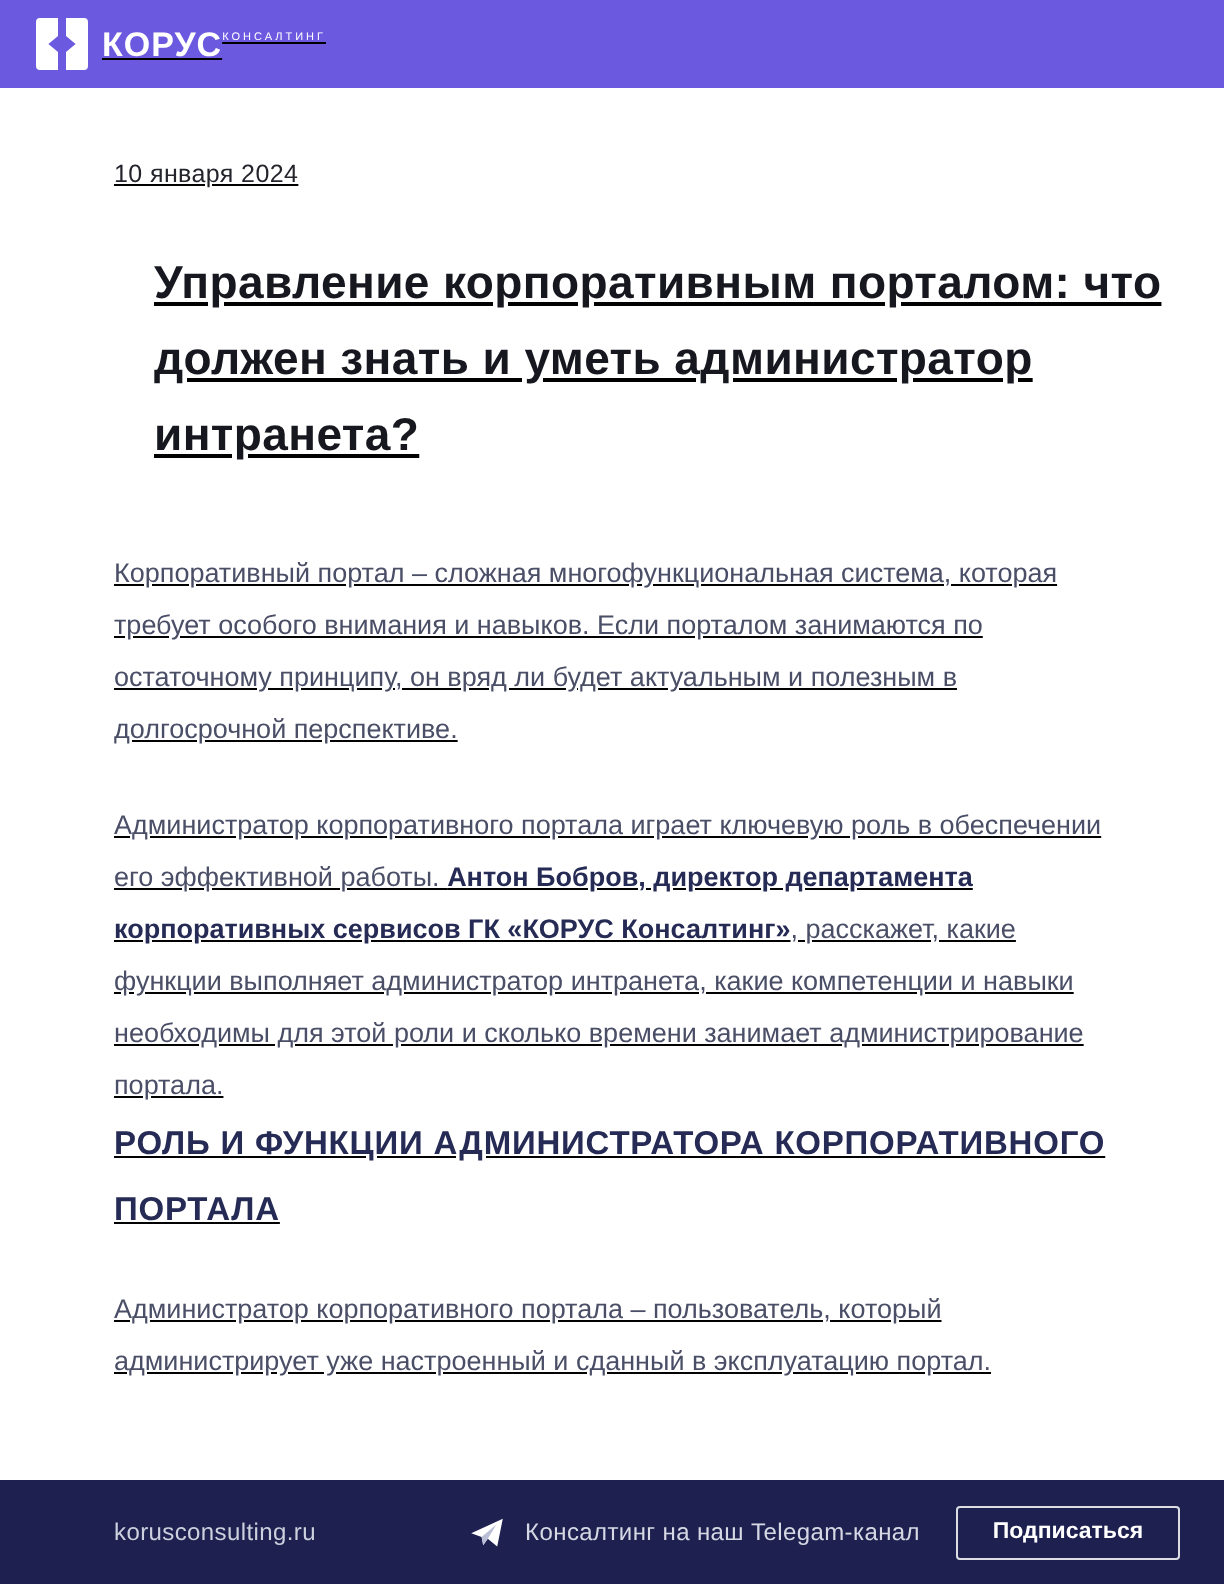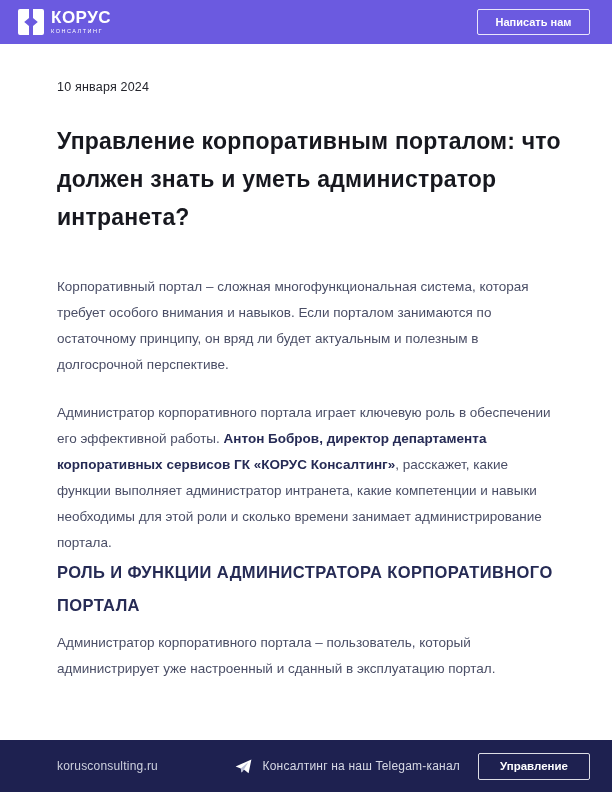--- a/index.html
+++ b/index.html
@@ -19,21 +19,21 @@
     top: 0; left: 0; right: 0;
     height: 44px;
     background: #6b5ae0;
     display: flex;
     align-items: center;
     justify-content: space-between;
     padding: 0 22px 0 18px;
   }
   .logo { display: flex; align-items: center; gap: 7px; }
   .logo-mark { width: 26px; height: 26px; display: block; }
-  .logo-text { display: flex; flex-direction: column; line-height: 1; }
+  .logo-text { display: flex; flex-direction: row; line-height: 1; text-decoration: underline; }
   .logo-title {
     color: #ffffff; font-size: 17px; font-weight: 700; letter-spacing: 0.5px;
   }
   .logo-subtitle {
     color: #ffffff; font-size: 5.5px; font-weight: 400; letter-spacing: 1.5px;
     margin-top: 3px;
   }
   .btn-outline {
     display: flex; align-items: center; justify-content: center;
     border: 1px solid rgba(255,255,255,0.85);
@@ -45,34 +45,36 @@
   }
   .header .btn-outline {
     width: 113px; height: 26px;
     font-size: 11px; font-weight: 700;
   }
   
   .content {
     position: absolute;
     top: 44px; left: 0; right: 0; bottom: 44px;
     padding: 36px 28px 0 57px;
+    text-decoration: underline;
   }
   .date {
     font-size: 12.5px;
     color: #24252c;
     letter-spacing: 0.2px;
   }
   .article-title {
     margin-top: 28px;
     max-width: 540px;
     font-size: 23px;
     font-weight: 700;
     line-height: 38px;
     color: #17181f;
     letter-spacing: 0.2px;
+    margin-left: 20px;
   }
   .para {
     margin-top: 38px;
     max-width: 505px;
     font-size: 13.5px;
     line-height: 26px;
     color: #4a4e66;
   }
   .para + .para { margin-top: 22px; }
   .bold-navy {
@@ -81,21 +83,21 @@
   }
   .section-heading {
     max-width: 505px;
     font-size: 16.5px;
     font-weight: 700;
     line-height: 33px;
     letter-spacing: 0.4px;
     color: #262b55;
     text-transform: uppercase;
   }
-  .section-heading + .para { margin-top: 8px; }
+  .section-heading + .para { margin-top: 20px; }
   
   .footer {
     position: absolute;
     left: 0; right: 0; bottom: 0;
     height: 52px;
     background: #1e2150;
     display: flex;
     align-items: center;
     padding: 0 22px 0 57px;
   }
@@ -131,37 +133,36 @@
     <div class="logo">
       <svg class="logo-mark" viewBox="0 0 26 26" xmlns="http://www.w3.org/2000/svg">
         <path d="M2 0 L11 0 L11 9 L6.2 13 L11 17 L11 26 L2 26 Q0 26 0 24 L0 2 Q0 0 2 0 Z" fill="#ffffff"></path>
         <path d="M15 0 L24 0 Q26 0 26 2 L26 24 Q26 26 24 26 L15 26 L15 17 L19.8 13 L15 9 Z" fill="#ffffff"></path>
       </svg>
       <div class="logo-text">
         <span class="logo-title">КОРУС</span>
         <span class="logo-subtitle">КОНСАЛТИНГ</span>
       </div>
     </div>
-    <button class="btn-outline">Написать нам</button>
   </div>
 
   <div class="content">
     <div class="date">10 января 2024</div>
     <h1 class="article-title">Управление корпоративным порталом: что должен знать и уметь администратор интранета?</h1>
     <p class="para">Корпоративный портал – сложная многофункциональная система, которая требует особого внимания и навыков. Если порталом занимаются по остаточному принципу, он вряд ли будет актуальным и полезным в долгосрочной перспективе.</p>
     <p class="para"><span>Администратор корпоративного портала играет ключевую роль в обеспечении его эффективной работы. </span><span class="bold-navy">Антон Бобров, директор департамента корпоративных сервисов ГК «КОРУС Консалтинг»</span><span>, расскажет, какие функции выполняет администратор интранета, какие компетенции и навыки необходимы для этой роли и сколько времени занимает администрирование портала.</span></p>
     <h2 class="section-heading">РОЛЬ И ФУНКЦИИ АДМИНИСТРАТОРА КОРПОРАТИВНОГО ПОРТАЛА</h2>
     <p class="para">Администратор корпоративного портала – пользователь, который администрирует уже настроенный и сданный в эксплуатацию портал.</p>
   </div>
 
   <div class="footer">
     <span class="footer-site">korusconsulting.ru</span>
     <div class="footer-tg">
       <svg class="tg-icon" viewBox="0 0 17 15" xmlns="http://www.w3.org/2000/svg">
         <path d="M0.6 7.6 L16.4 0.4 L13.6 14.2 L8.9 10.4 L6.6 13.6 L5.8 9.5 Z" fill="#ffffff"></path>
         <path d="M5.8 9.5 L13.2 3.2 L8.9 10.4 L6.6 13.6 Z" fill="#b9bed6"></path>
       </svg>
       <span class="footer-tg-text">Консалтинг на наш Telegam-канал</span>
     </div>
-    <button class="btn-outline">Управление</button>
+    <button class="btn-outline">Подписаться</button>
   </div>
 
 </div>
 
 </body></html>

